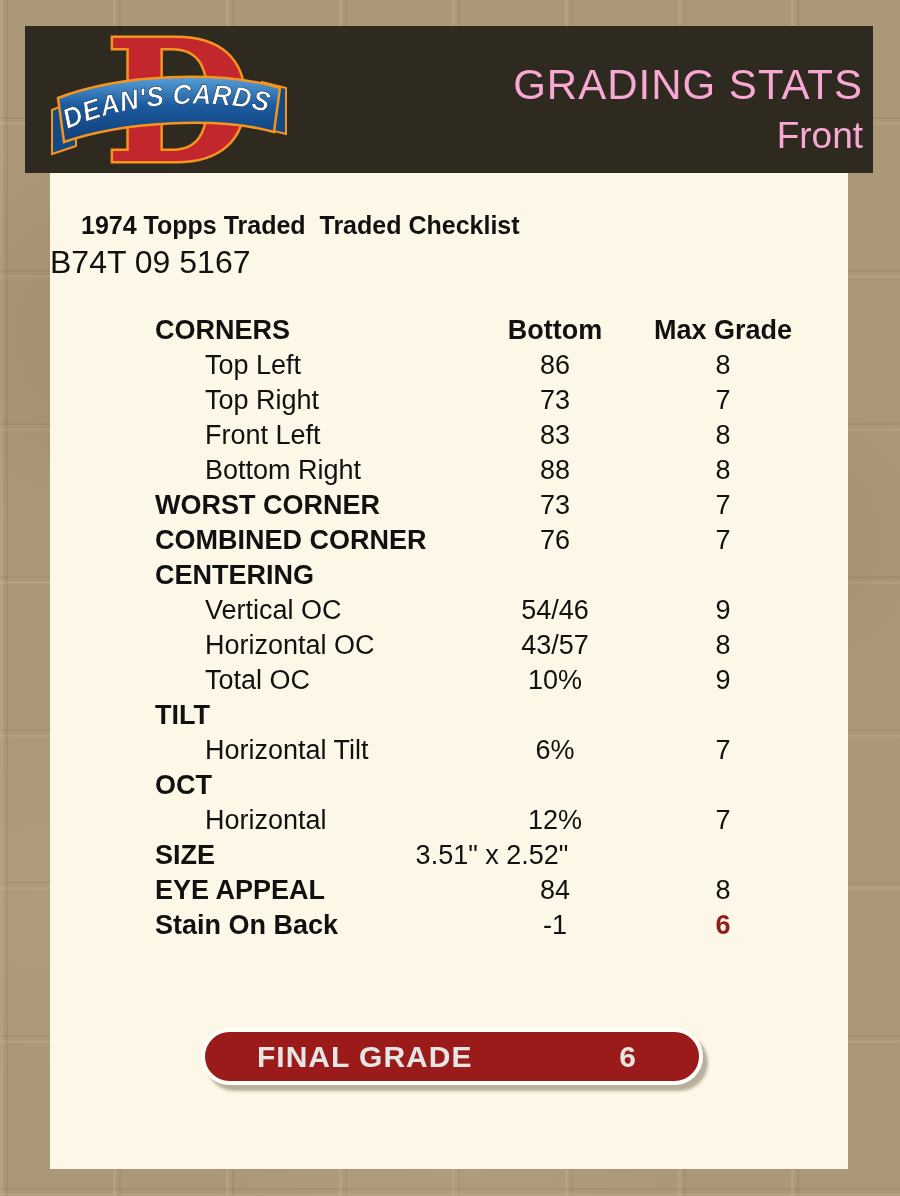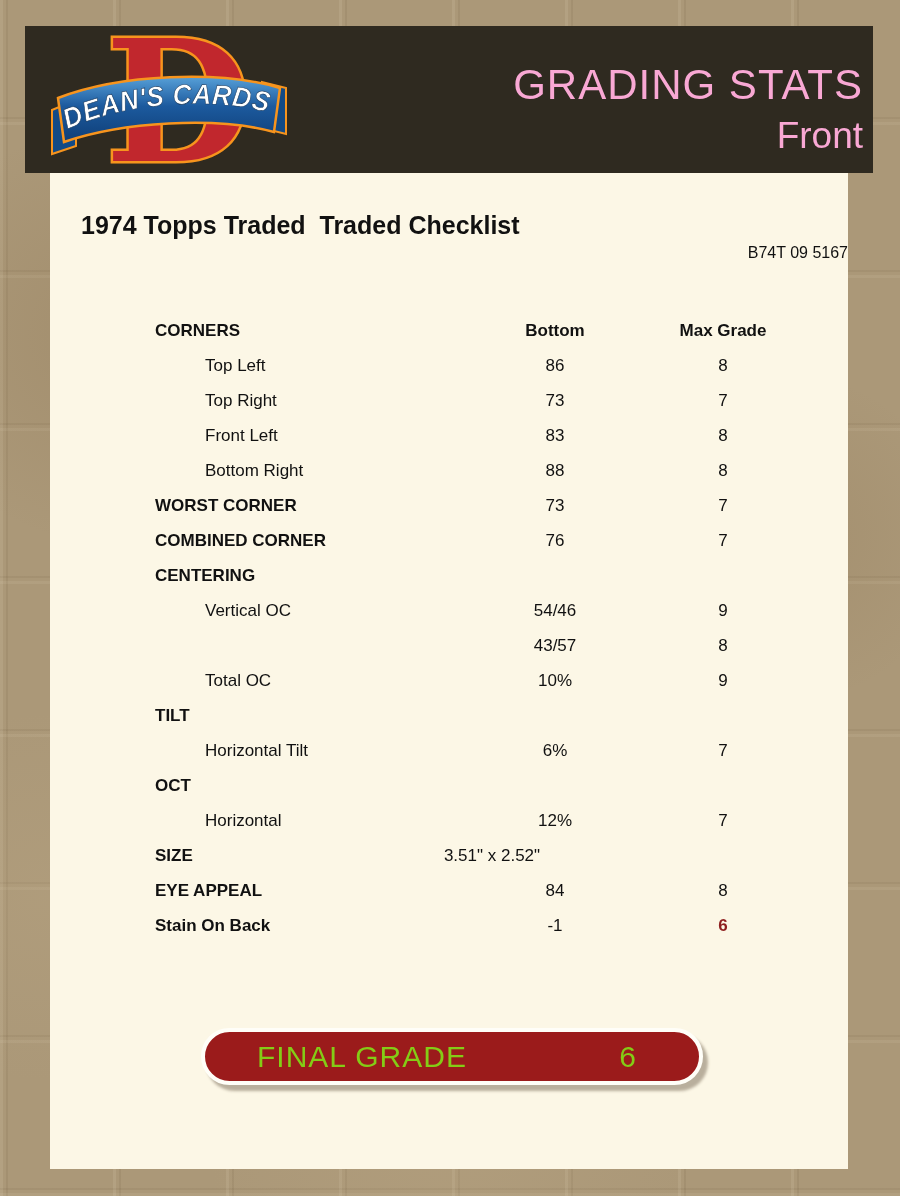--- a/index.html
+++ b/index.html
@@ -34,43 +34,43 @@
   
   .panel{
     position:absolute;left:50px;top:173px;width:798px;height:996px;
     background:#fcf7e6;
   }
   .card-title{
     position:absolute;top:38px;left:0;width:100%;
     font-size:25px;font-weight:bold;white-space:pre;margin-left:31px;
   }
   .card-code{
-    position:absolute;top:71px;left:0;width:100%;text-align:right;font-size:16px;
+    position:absolute;top:71px;left:0;width:100%;text-align:left;font-size:32px;
   }
   .rows{position:absolute;top:140px;left:0;width:100%;}
-  .row{position:relative;height:35px;line-height:35px;font-size:17px;}
+  .row{position:relative;height:35px;line-height:35px;font-size:27px;}
   .row.gap17{}
   .row.gap18{}
   .lbl{display:inline-block;margin-left:105px;}
   .lbl.ind{margin-left:155px;}
   .bold{font-weight:bold;}
   .val{position:absolute;left:375px;top:0;width:260px;text-align:center;}
   .val-size{position:absolute;left:312px;top:0;width:260px;text-align:center;}
   .grade{position:absolute;left:593px;top:0;width:160px;text-align:center;}
   .red{color:#8e1f1f;font-weight:bold;}
   
   .final-grade{
     position:absolute;left:151px;top:855px;width:502px;height:57px;
     box-sizing:border-box;border-radius:29px;
     background:#9b1b1b;border:4px solid #fffef8;
     box-shadow:5px 6px 3px #b9af9d;
     display:flex;align-items:center;justify-content:space-between;
     padding:0 62px 0 52px;cursor:pointer;
   }
-  .final-grade span{color:#84cc16;font-size:30px;font-weight:normal;letter-spacing:1px;}
+  .final-grade span{color:#e5e5e5;font-size:30px;font-weight:bold;letter-spacing:1px;}
 </style>
 </head>
 <body>
 
 <div class="bg"></div>
 
 <div class="header">
   <svg class="logo" viewBox="0 0 238 140">
     <defs>
       <linearGradient id="ribbonGrad" x1="0" y1="0" x2="0" y2="1">
@@ -148,20 +148,21 @@
       <span class="grade"></span>
     </div>
 
     <div class="row">
       <span class="lbl ind">Vertical OC</span>
       <span class="val">54/46</span>
       <span class="grade">9</span>
     </div>
 
     <div class="row">
+      <span class="lbl ind">Horizontal OC</span>
       <span class="val">43/57</span>
       <span class="grade">8</span>
     </div>
 
     <div class="row">
       <span class="lbl ind">Total OC</span>
       <span class="val">10%</span>
       <span class="grade">9</span>
     </div>
 

